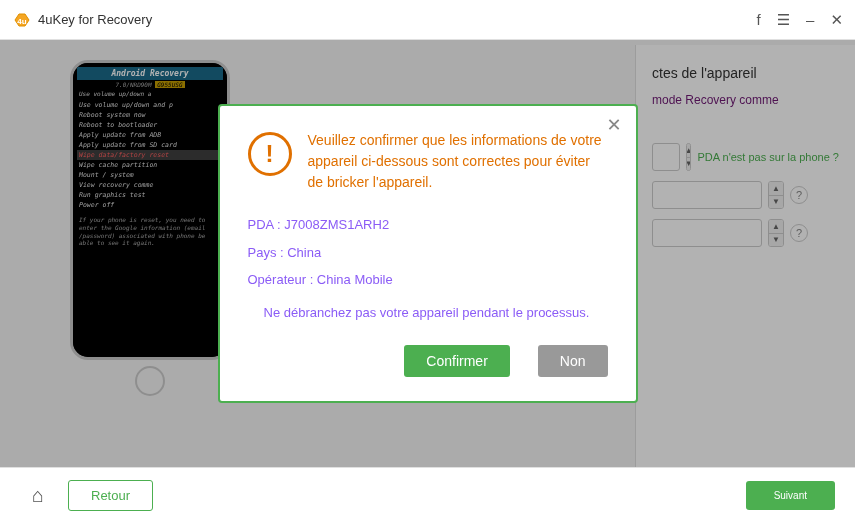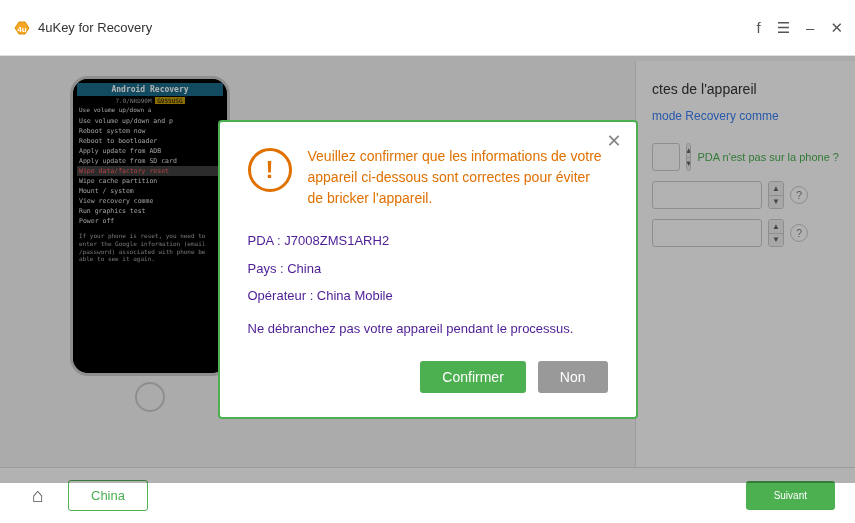--- a/index.html
+++ b/index.html
@@ -7,21 +7,21 @@
       width: 855px;
       height: 523px;
       font-family: 'Segoe UI', Arial, sans-serif;
       background: #f0f0f0;
       overflow: hidden;
       position: relative;
     }
 
     
     .titlebar {
-      height: 56px;
+      height: 40px;
       background: #ffffff;
       display: flex;
       align-items: center;
       padding: 16px 12px;
       border-bottom: 1px solid #e0e0e0;
     }
     .titlebar-logo {
       display: flex;
       align-items: center;
       gap: 6px;
@@ -76,20 +76,21 @@
       overflow: hidden;
       position: relative;
       margin: 0 auto;
     }
     .phone-screen {
       width: 100%;
       height: 100%;
       background: #000;
       overflow: hidden;
       position: relative;
+      font-style: italic;
     }
     .recovery-screen {
       width: 100%;
       height: 100%;
       background: #000;
       font-family: monospace;
       font-size: 7px;
       padding: 4px;
     }
     .recovery-header {
@@ -145,22 +146,22 @@
       border-left: 1px solid #e0e0e0;
       padding: 20px 16px;
     }
     .right-panel-title {
       font-size: 14px;
       color: #333;
       margin-bottom: 12px;
     }
     .right-panel-sub {
       font-size: 12px;
-      color: #3b82f6;
-      margin-bottom: 20px;
+      color: #701a75;
+      margin-bottom: 36px;
     }
     .dropdown-row {
       display: flex;
       align-items: center;
       margin-bottom: 10px;
       gap: 6px;
     }
     .dropdown-box {
       width: 110px;
       height: 28px;
@@ -258,29 +259,29 @@
     }
     .modal-title {
       font-size: 14px;
       color: #e07000;
       font-weight: 500;
       line-height: 1.5;
     }
     .modal-body {
       padding-left: 0;
       font-size: 13px;
-      color: #4c1d95;
+      color: #8b5cf6;
       line-height: 1.8;
       margin-bottom: 20px;
     }
     .modal-body p { margin-bottom: 4px; }
     .modal-footer {
       display: flex;
       justify-content: flex-end;
-      gap: 12px;
+      gap: 28px;
     }
     .btn-confirm {
       background: #4caf50;
       color: #fff;
       border: none;
       border-radius: 3px;
       padding: 8px 22px;
       font-size: 14px;
       cursor: pointer;
     }
@@ -431,29 +432,29 @@
         <div class="modal-warning-icon">
           <span>!</span>
         </div>
         <div class="modal-title">Veuillez confirmer que les informations de votre appareil ci-dessous sont correctes pour éviter de bricker l'appareil.</div>
       </div>
 
       <div class="modal-body">
         <p>PDA : J7008ZMS1ARH2</p>
         <p>Pays : China</p>
         <p>Opérateur : China Mobile</p>
-        <p style="margin-top:10px;">Ne débranchez pas votre appareil pendant le processus.</p>
+        <p style="margin-top:10px;margin-left:16px;">Ne débranchez pas votre appareil pendant le processus.</p>
       </div>
 
       <div class="modal-footer">
         <button class="btn-confirm">Confirmer</button>
         <button class="btn-cancel">Non</button>
       </div>
     </div>
   </div>
 
 </div>
 
 <div class="bottom-bar">
   <div class="btn-home">⌂</div>
-  <button class="btn-back">China</button>
+  <button class="btn-back">Retour</button>
   <button class="btn-next">Suivant</button>
 </div>
 
 </body></html>

